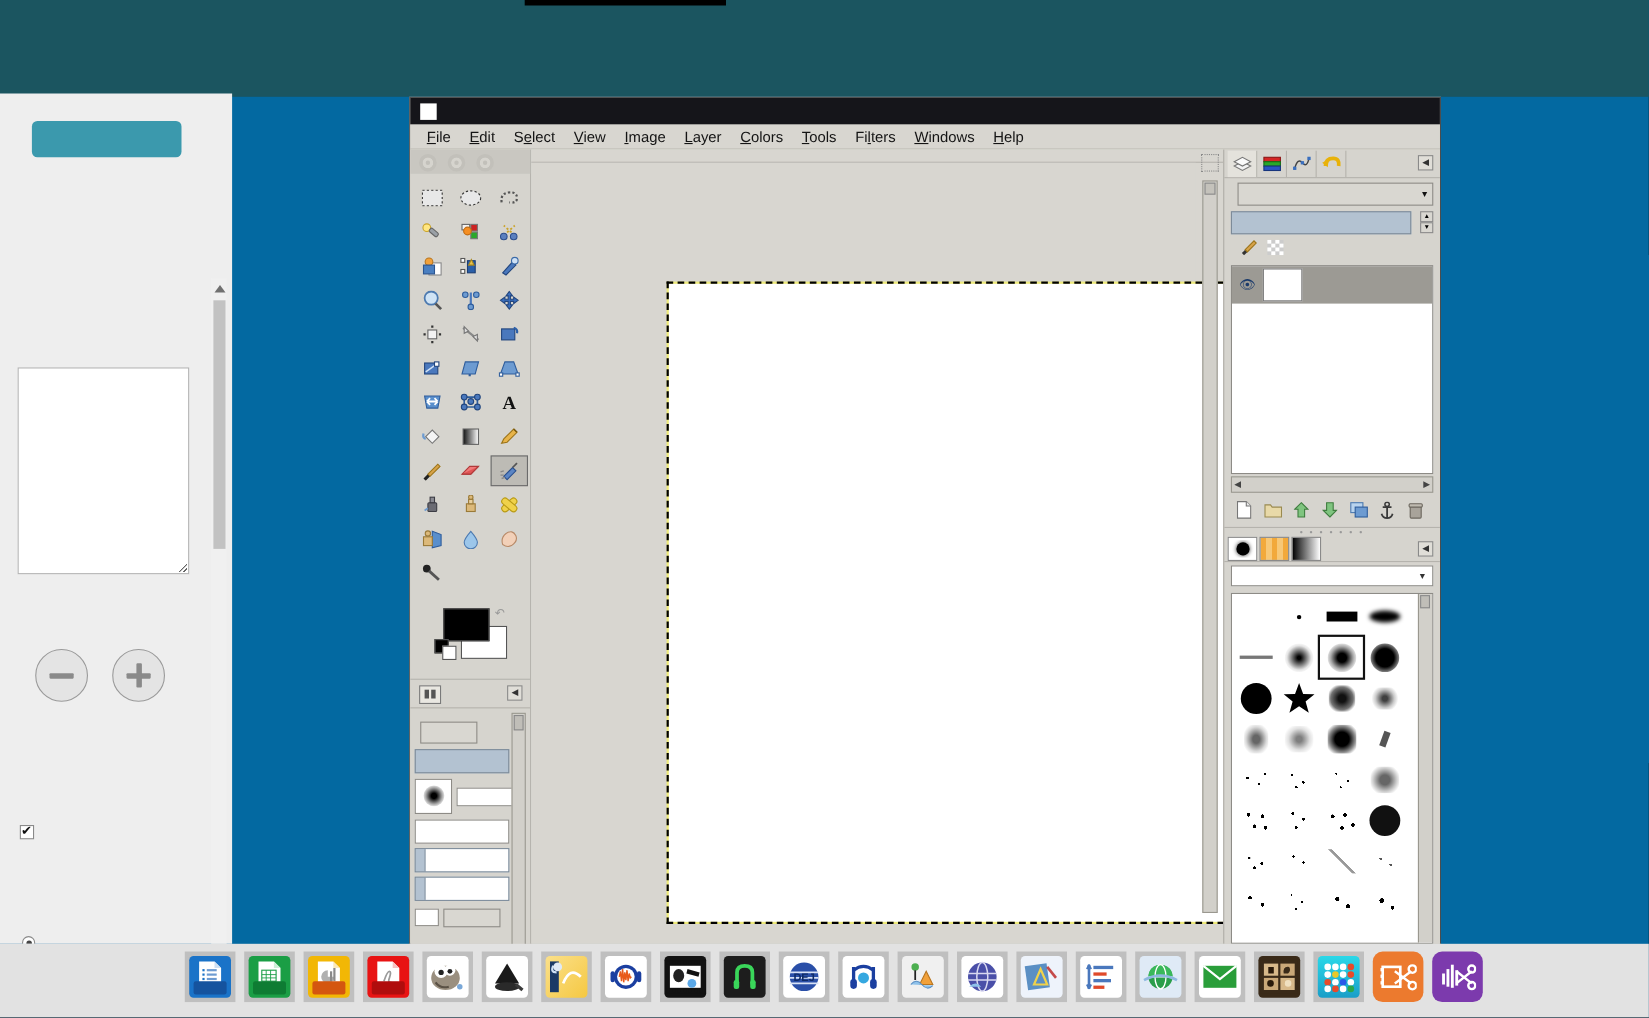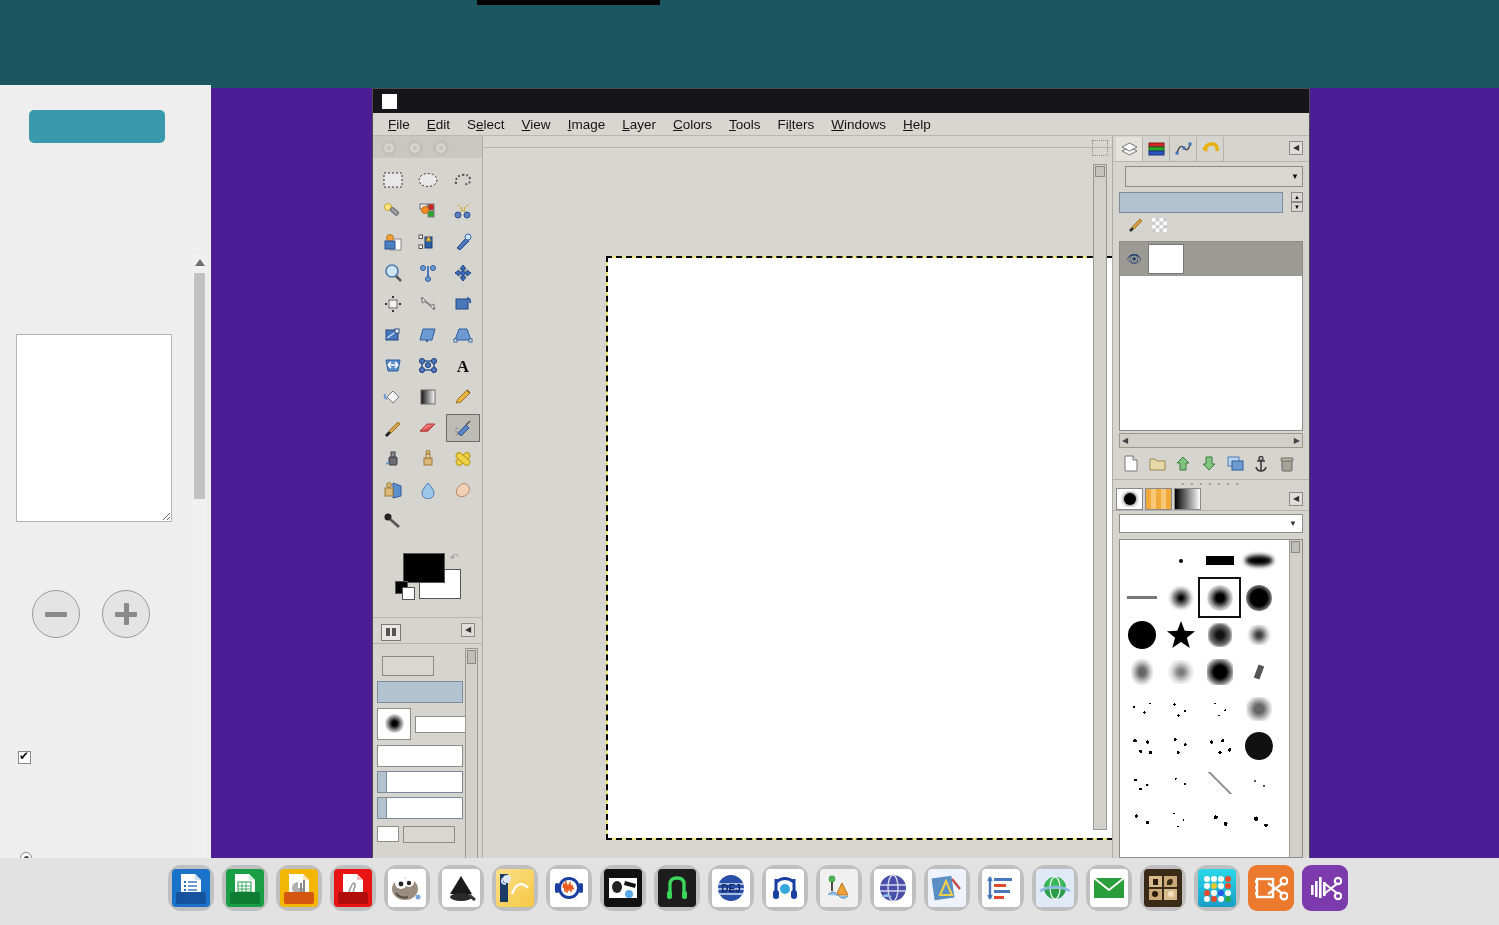--- a/index.html
+++ b/index.html
@@ -2,21 +2,21 @@
 <html><head>
 <meta charset="utf-8">
 <style>
   * { box-sizing: border-box; margin: 0; padding: 0; }
   html, body {
     width: 1499px; height: 925px;
     background: #000;
     font-family: "Liberation Sans", sans-serif;
     overflow: hidden;
   }
-  #root { position: relative; width: 1499px; height: 925px; background: #4c1d95; }
+  #root { position: relative; width: 1499px; height: 925px; background: #0369a1; }
 
   
   .teal-band {
     position: absolute; left: 0; top: 0; width: 1499px; height: 88px;
     background: #1b5560;
   }
   .black-tab {
     position: absolute; left: 477px; top: 0; width: 183px; height: 5px;
     background: #000;
   }
@@ -312,21 +312,21 @@
   .taskbar {
     position: absolute; left: 0; bottom: 0; width: 1499px; height: 67px;
     background: #e2e2e2;
   }
   .tb-label {
     position: absolute; left: 13px; top: 22px; font-size: 16.5px;
     font-weight: bold; color: #1a1a1a;
   }
   .apps { position: absolute; left: 168px; top: 7px; display: flex; gap: 8px; }
   .app {
-    width: 46px; height: 46px; border-radius: 13px; background: #bfbfbf;
+    width: 46px; height: 46px; border-radius: 0; background: #bfbfbf;
     display:flex;align-items:center;justify-content:center; cursor:pointer;
   }
   .app .inner {
     width: 38px; height: 38px; border-radius: 4px; display:flex;
     align-items:center;justify-content:center; overflow:hidden; position:relative;
   }
   .app.flat { background: transparent; }
   .app.flat .inner { width:46px;height:46px;border-radius:9px; }
   .doc-badge {
     position:absolute; bottom:3px; left:4px; right:4px; height:12px;

